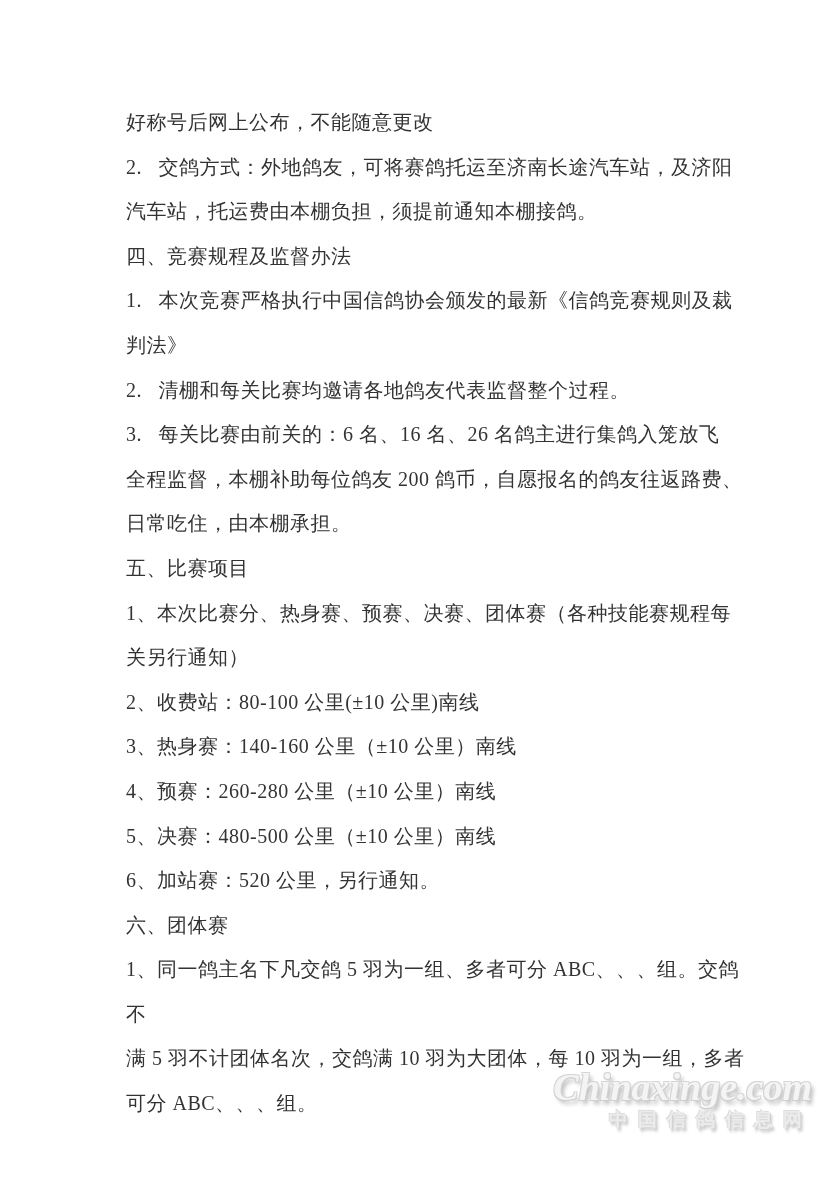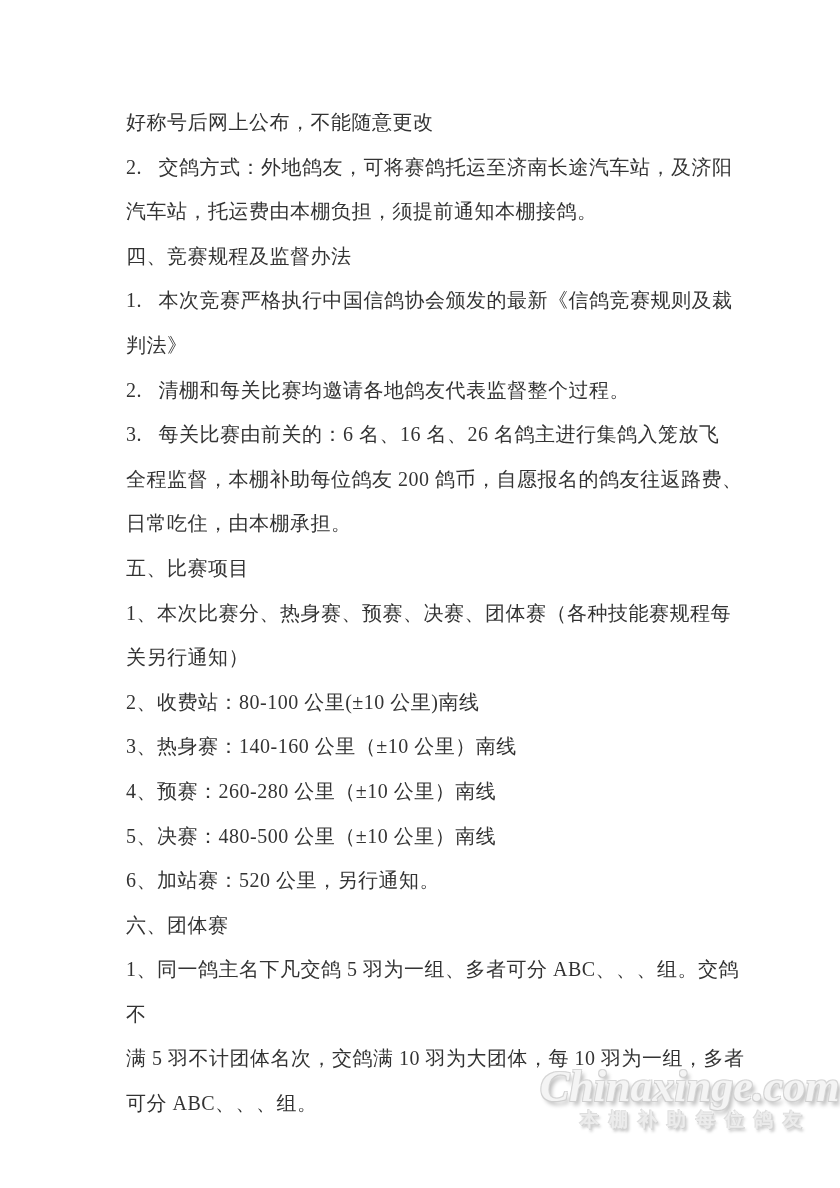--- a/index.html
+++ b/index.html
@@ -36,21 +36,21 @@
     top: 1066px;
     width: 272px;
     text-align: right;
     user-select: none;
     pointer-events: none;
   }
   .wm-main {
     font-family: "Liberation Serif", "DejaVu Serif", serif;
     font-style: italic;
     font-weight: bold;
-    font-size: 44px;
+    font-size: 38px;
     line-height: 42px;
     color: #f4f4f4;
     text-shadow:
       -1px -1px 0 #d6d6d6,
        1px -1px 0 #d6d6d6,
       -1px  1px 0 #cfcfcf,
        1px  1px 0 #cfcfcf,
        3px  4px 4px #b9b9b9;
   }
   .wm-sub {
@@ -67,15 +67,15 @@
        2px  3px 3px #bfbfbf;
   }
 </style>
 </head>
 <body>
 
 <div class="page">
   <div class="doc-content" id="doc-body"><p class="line">好称号后网上公布，不能随意更改</p><p class="line">2.   交鸽方式：外地鸽友，可将赛鸽托运至济南长途汽车站，及济阳</p><p class="line">汽车站，托运费由本棚负担，须提前通知本棚接鸽。</p><p class="line">四、竞赛规程及监督办法</p><p class="line">1.   本次竞赛严格执行中国信鸽协会颁发的最新《信鸽竞赛规则及裁</p><p class="line">判法》</p><p class="line">2.   清棚和每关比赛均邀请各地鸽友代表监督整个过程。</p><p class="line">3.   每关比赛由前关的：6 名、16 名、26 名鸽主进行集鸽入笼放飞</p><p class="line">全程监督，本棚补助每位鸽友 200 鸽币，自愿报名的鸽友往返路费、</p><p class="line">日常吃住，由本棚承担。</p><p class="line">五、比赛项目</p><p class="line">1、本次比赛分、热身赛、预赛、决赛、团体赛（各种技能赛规程每</p><p class="line">关另行通知）</p><p class="line">2、收费站：80-100 公里(±10 公里)南线</p><p class="line">3、热身赛：140-160 公里（±10 公里）南线</p><p class="line">4、预赛：260-280 公里（±10 公里）南线</p><p class="line">5、决赛：480-500 公里（±10 公里）南线</p><p class="line">6、加站赛：520 公里，另行通知。</p><p class="line">六、团体赛</p><p class="line">1、同一鸽主名下凡交鸽 5 羽为一组、多者可分 ABC、、、组。交鸽不</p><p class="line">满 5 羽不计团体名次，交鸽满 10 羽为大团体，每 10 羽为一组，多者</p><p class="line">可分 ABC、、、组。</p></div>
   <div class="watermark">
     <div class="wm-main">Chinaxinge.com</div>
-    <div class="wm-sub">本棚补助每位鸽友</div>
+    <div class="wm-sub">中国信鸽信息网</div>
   </div>
 </div>
 
 </body></html>

